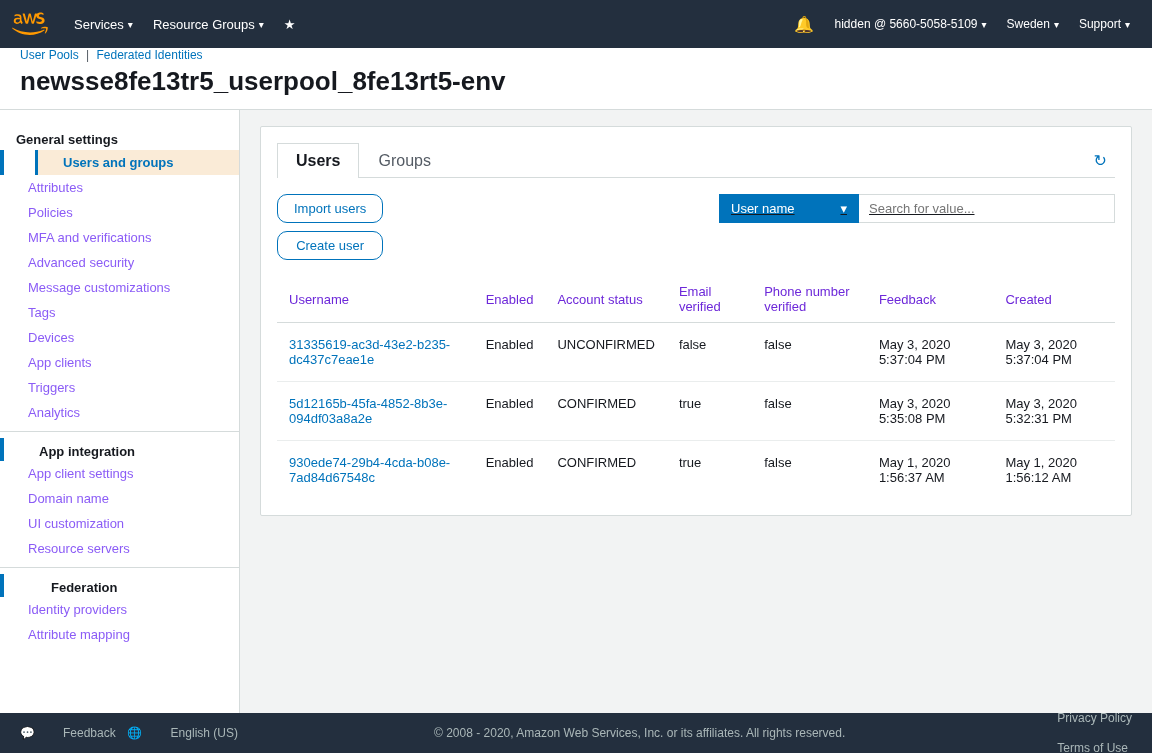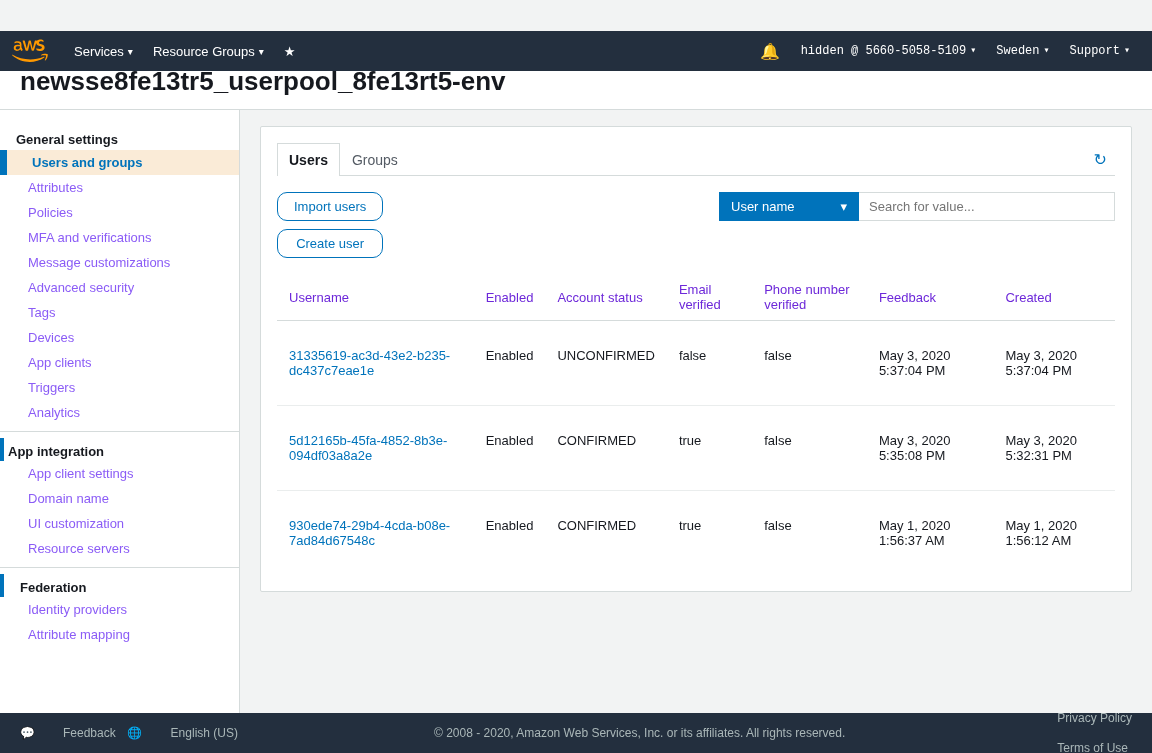--- a/index.html
+++ b/index.html
@@ -2,45 +2,44 @@
 <html><head>
   <meta charset="utf-8">
   <style>
     * { box-sizing: border-box; margin: 0; padding: 0; }
     body { font-family: 'Amazon Ember', Arial, sans-serif; font-size: 13px; background: #f2f3f3; color: #16191f; }
 
     
     .top-nav {
       background: #232f3e;
       color: #fff;
-      height: 40px;
+      height: 48px;
       display: flex;
       align-items: center;
       padding: 0 12px;
       gap: 0;
       position: fixed;
       top: 0; left: 0; right: 0;
       z-index: 100;
-      margin-top: 31px;
     }
     .top-nav .aws-logo {
       display: flex; align-items: center; margin-right: 16px;
     }
     .top-nav .aws-logo svg { width: 36px; height: 24px; }
     .top-nav .nav-item {
       color: #fff; font-size: 13px; padding: 0 10px; height: 40px;
       display: flex; align-items: center; gap: 4px; cursor: pointer;
       white-space: nowrap;
     }
     .top-nav .nav-spacer { flex: 1; }
     .top-nav .nav-right {
       display: flex; align-items: center; gap: 0;
     }
     .top-nav .nav-icon { padding: 0 10px; color: #fff; cursor: pointer; font-size: 16px; }
-    .top-nav .nav-user { font-size: 12px; color: #fff; padding: 0 10px; cursor: pointer; display: flex; align-items: flex-start; gap: 4px; font-family: Liberation Mono, monospace; }
+    .top-nav .nav-user { font-size: 12px; color: #fff; padding: 0 10px; cursor: pointer; display: flex; align-items: center; gap: 4px; }
     .caret { font-size: 10px; }
 
     
     .page-header {
       margin-top: 40px;
       background: #fff;
       padding: 8px 20px 12px 20px;
       border-bottom: 1px solid #d5dbdb;
     }
     .breadcrumb { font-size: 12px; color: #0073bb; margin-bottom: 4px; }
@@ -84,39 +83,39 @@
     .card {
       background: #fff;
       border: 1px solid #d5dbdb;
       border-radius: 2px;
       padding: 16px;
     }
 
     
     .tabs { display: flex; border-bottom: 1px solid #d5dbdb; margin-bottom: 16px; }
     .tab {
-      padding: 8px 11px; font-size: 14px; cursor: pointer;
+      padding: 8px 18px; font-size: 16px; cursor: pointer;
       border: 1px solid transparent; border-bottom: none;
       margin-bottom: -1px; background: transparent; color: #545b64;
     }
     .tab.active {
       border-color: #d5dbdb; border-bottom-color: #fff;
       background: #fff; color: #16191f; font-weight: 600;
     }
 
     
     .toolbar {
       display: flex; align-items: flex-start; gap: 12px; margin-bottom: 16px;
     }
     .btn-outline {
       border: 1px solid #0073bb; background: #fff; color: #0073bb;
       padding: 6px 16px; cursor: pointer; font-size: 13px; border-radius: 10px;
     }
 
-    .search-bar { display: flex; margin-left: auto; }
+    .search-bar { display: flex; margin-left: auto; text-decoration: underline; }
     .search-dropdown {
       background: #0073bb; color: #fff; border: none; padding: 6px 12px;
       font-size: 13px; cursor: pointer; display: flex; align-items: center; gap: 6px;
       min-width: 140px; justify-content: space-between;
     }
     .search-input {
       border: 1px solid #d5dbdb; border-left: none; padding: 6px 10px;
       font-size: 13px; width: 256px; outline: none; color: #aaa;
     }
     .refresh-btn {
@@ -124,21 +123,21 @@
       font-size: 16px; margin-left: auto; padding: 4px;
     }
 
     
     .data-table { width: 100%; border-collapse: collapse; }
     .data-table th {
       text-align: left; padding: 8px 12px; font-size: 13px; font-weight: 400;
       color: #6d28d9; border-bottom: 1px solid #d5dbdb; background: #fff;
     }
     .data-table td {
-      padding: 27px 12px; font-size: 13px; border-bottom: 1px solid #eaeded;
+      padding: 14px 12px; font-size: 13px; border-bottom: 1px solid #eaeded;
       vertical-align: top;
     }
     .data-table tr:last-child td { border-bottom: none; }
     .link-cell { color: #0073bb; cursor: pointer; text-decoration: none; }
 
     
     .footer {
       background: #232f3e;
       color: #aab7b8;
       font-size: 12px;
@@ -155,20 +154,21 @@
 
     .section-header-row {
       display: flex; align-items: center; gap: 0; padding: 6px 0 1px 12px;
     }
     .section-header-label {
       font-size: 13px; font-weight: 700; color: #16191f; padding: 6px 4px 2px 4px;
     }
 
     .blue-bar-section {
       display: flex;
+      gap: 31px;
     }
     .blue-bar {
       width: 4px; background: #0073bb; border-radius: 0;
       margin-left: 0;
     }
     .sidebar-section-items { flex: 1; }
   </style>
 </head>
 <body>
 
@@ -226,22 +226,22 @@
     </div>
     <div class="blue-bar-section">
       <div class="blue-bar"></div>
       <div class="sidebar-section-items">
         <a class="sidebar-item active">Users and groups</a>
       </div>
     </div>
     <a class="sidebar-item">Attributes</a>
     <a class="sidebar-item">Policies</a>
     <a class="sidebar-item">MFA and verifications</a>
+    <a class="sidebar-item">Advanced security</a>
     <a class="sidebar-item">Message customizations</a>
-    <a class="sidebar-item">Advanced security</a>
     <a class="sidebar-item">Tags</a>
     <a class="sidebar-item">Devices</a>
     <a class="sidebar-item">App clients</a>
     <a class="sidebar-item">Triggers</a>
     <a class="sidebar-item">Analytics</a>
 
     <div class="sidebar-divider"></div>
 
     <div class="blue-bar-section">
       <div class="blue-bar"></div>

